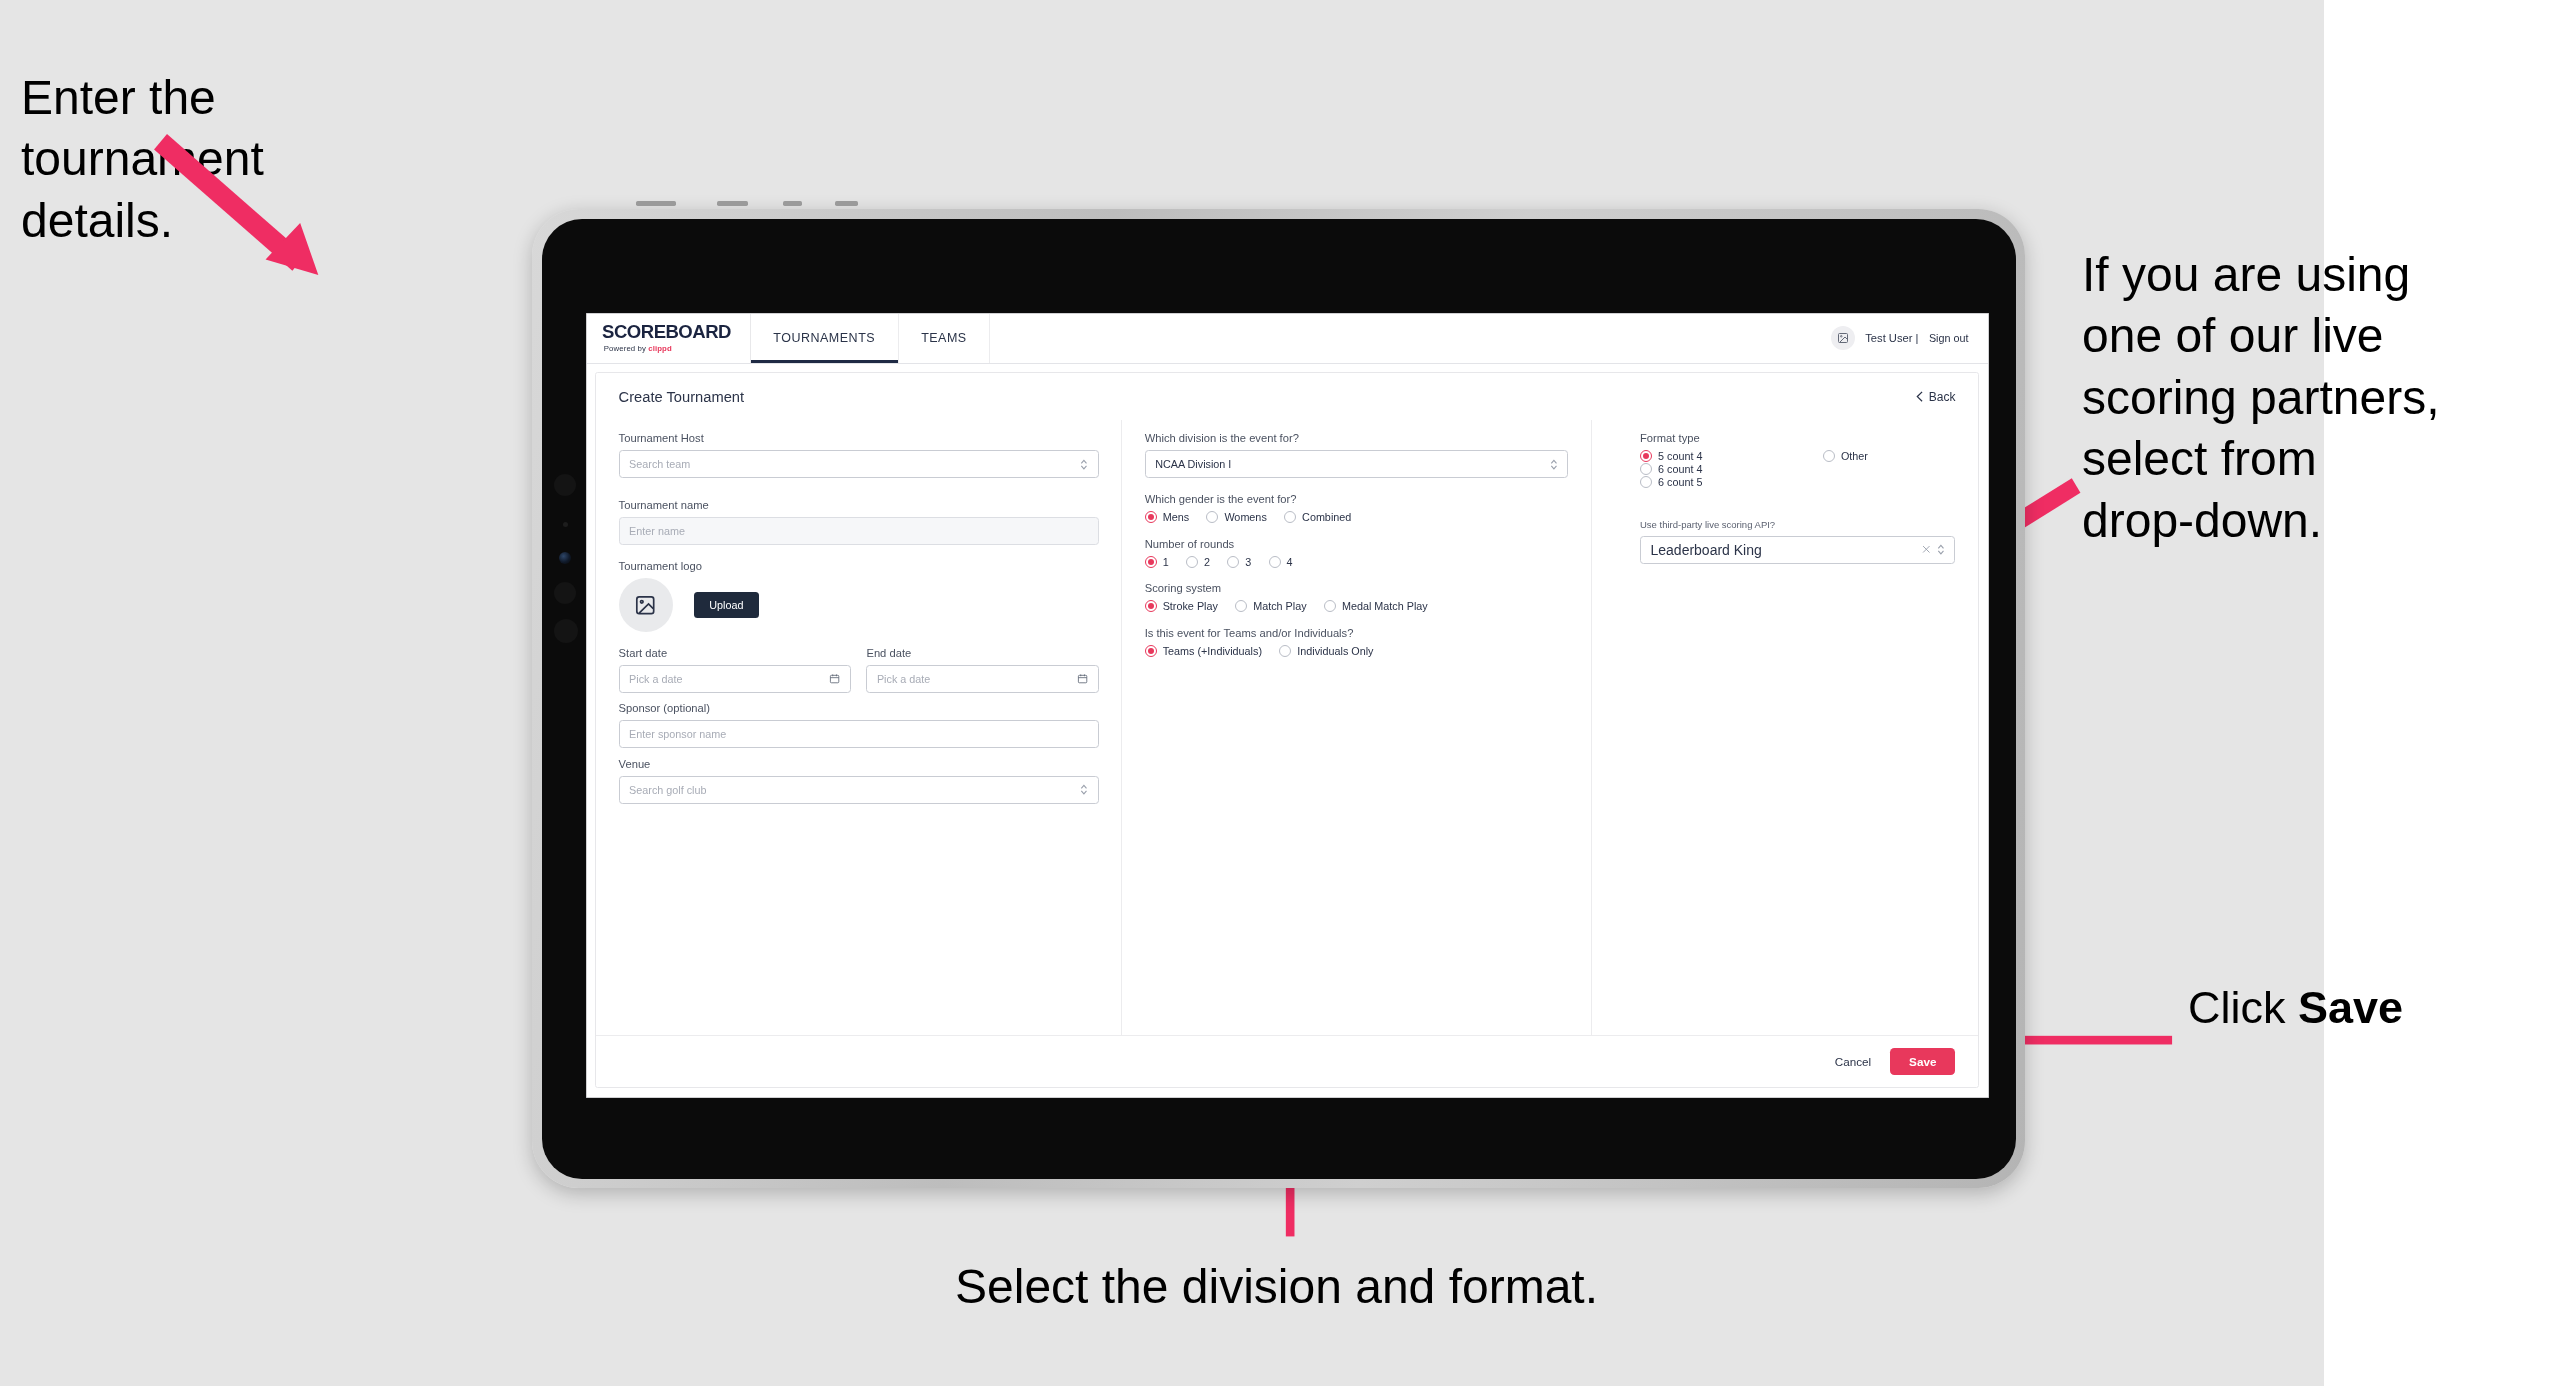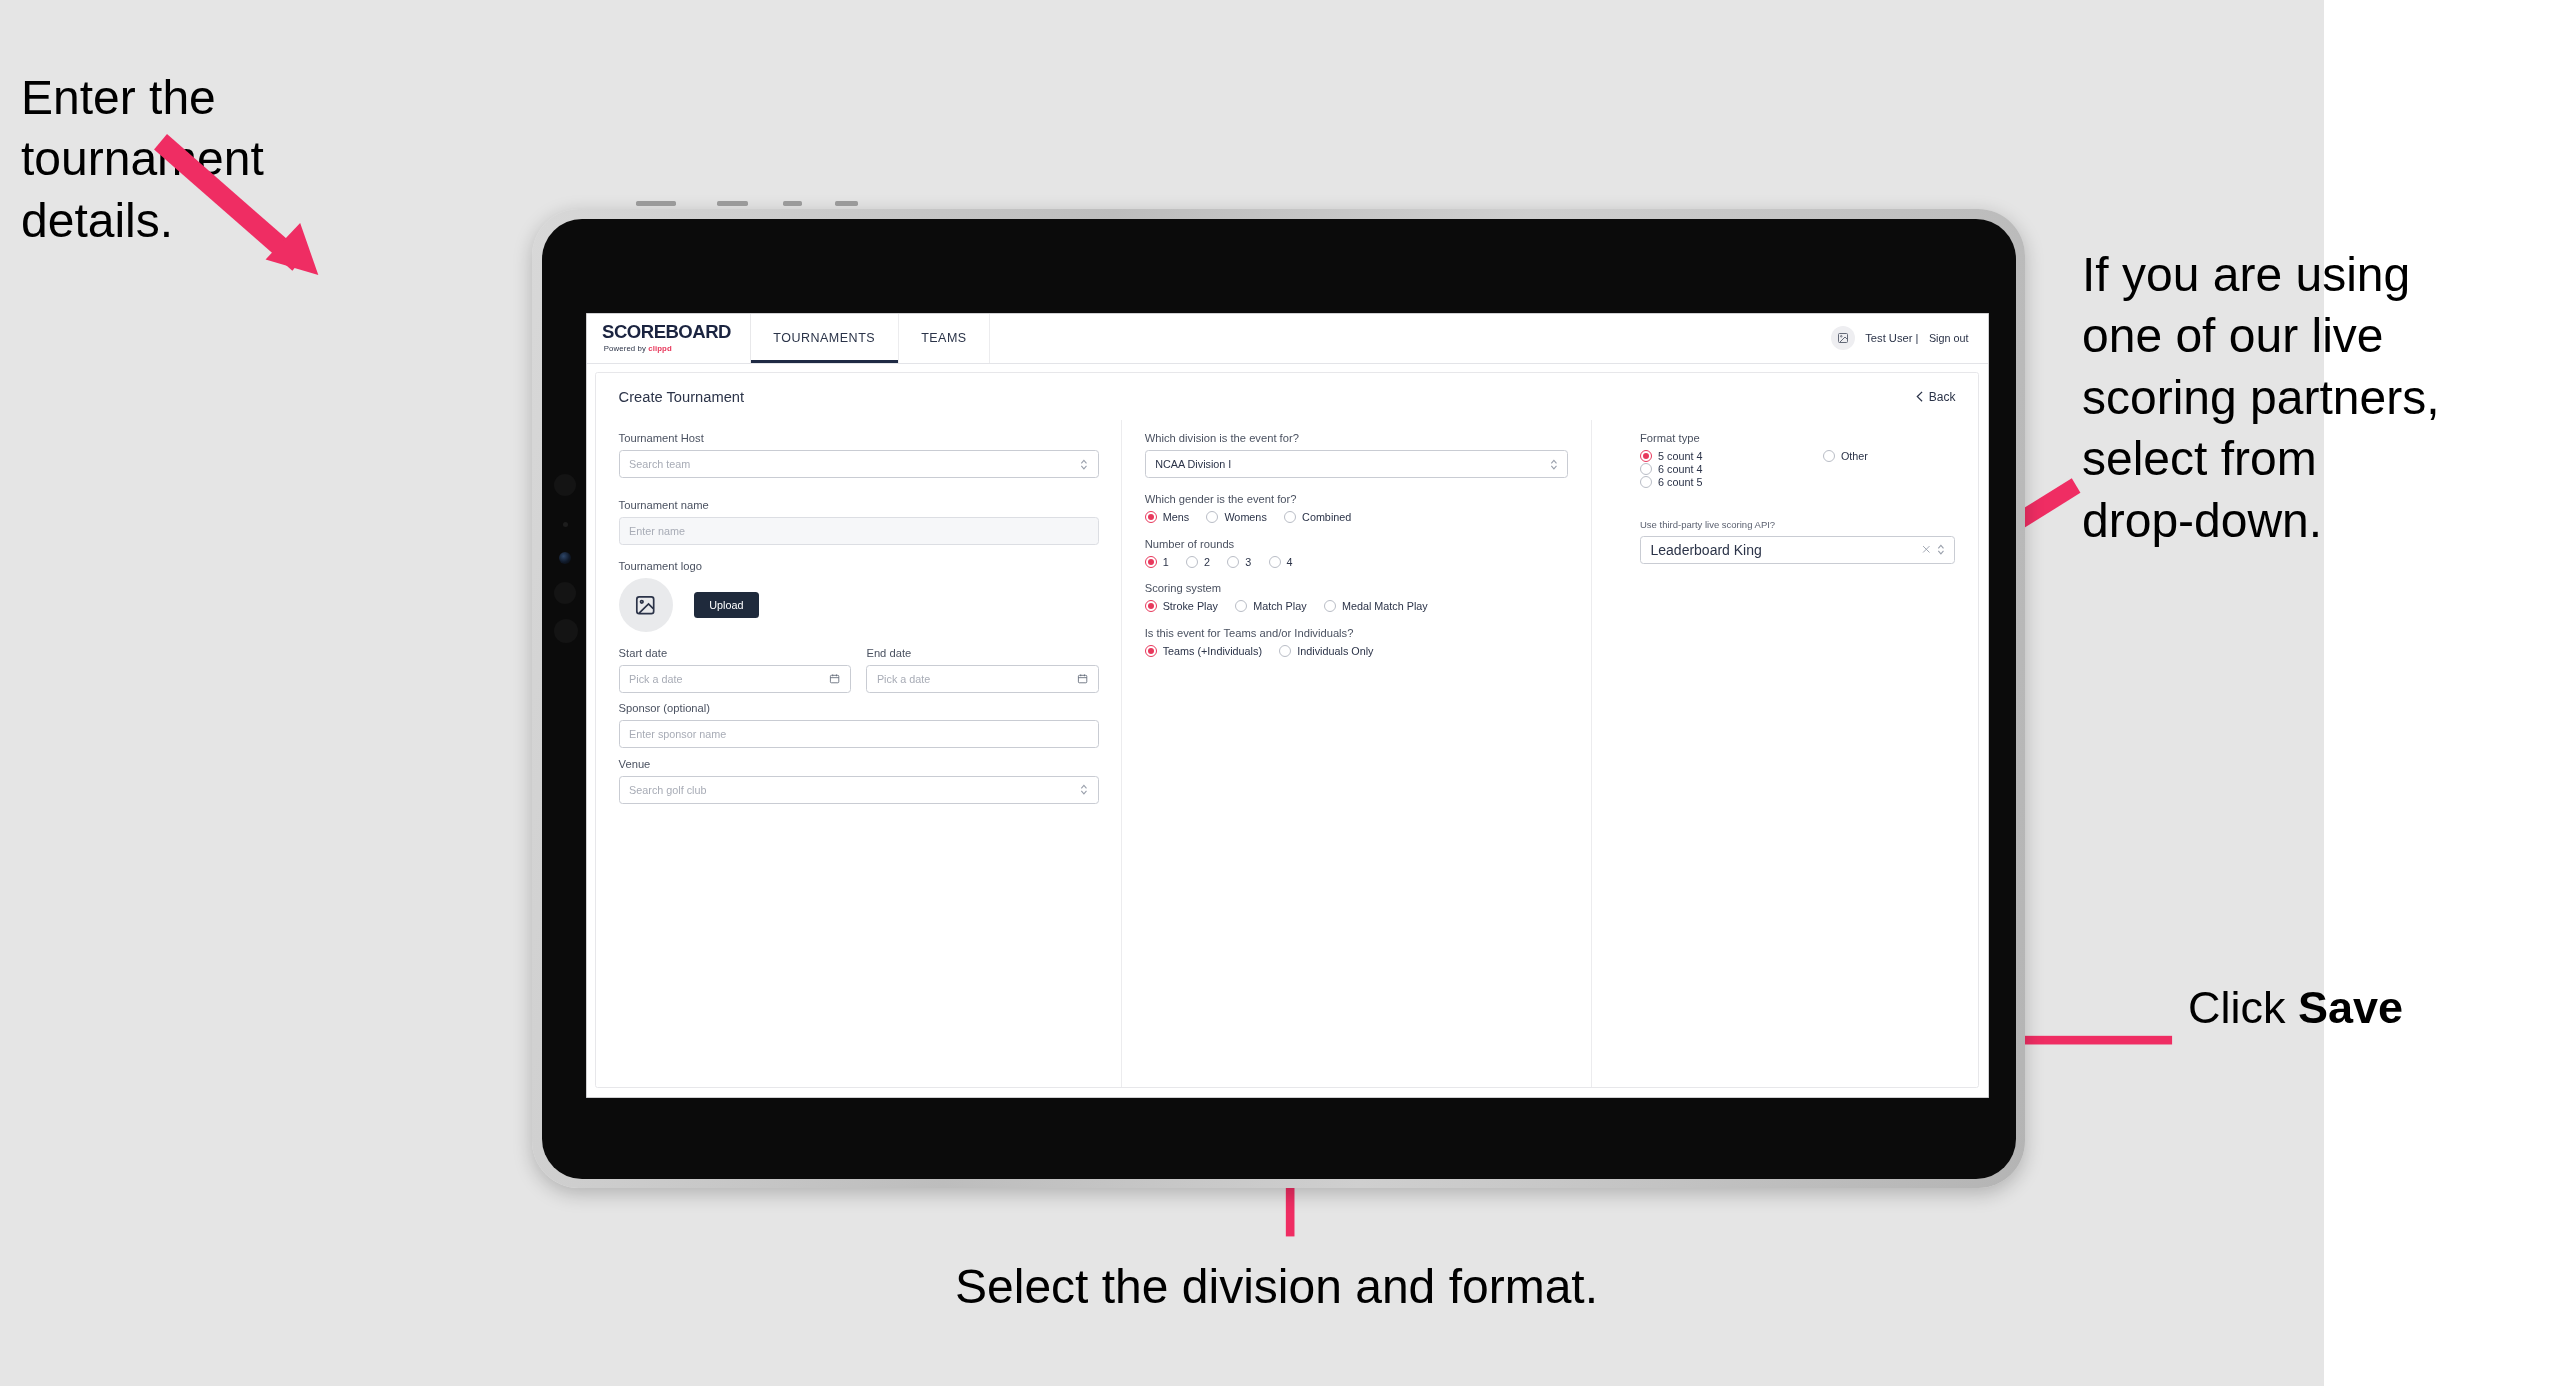--- a/index.html
+++ b/index.html
@@ -498,19 +498,23 @@
                   <svg width="7.8" height="11.2" viewBox="0 0 9 13" fill="none" stroke="#9aa0ac" stroke-width="1.3">
                       <path d="M1.5 5L4.5 1.6L7.5 5"></path>
                       <path d="M1.5 8L4.5 11.4L7.5 8"></path>
                     </svg>
                 </span>
               </div>
             </div>
 
           </div>
 
+          <div id="cardfoot">
+            <div class="btn-cancel">Cancel</div>
+            <div class="btn-save">Save</div>
+          </div>
 
         </div>
       </div>
     </div>
   </div>
 </div>
 
 
 </body></html>

